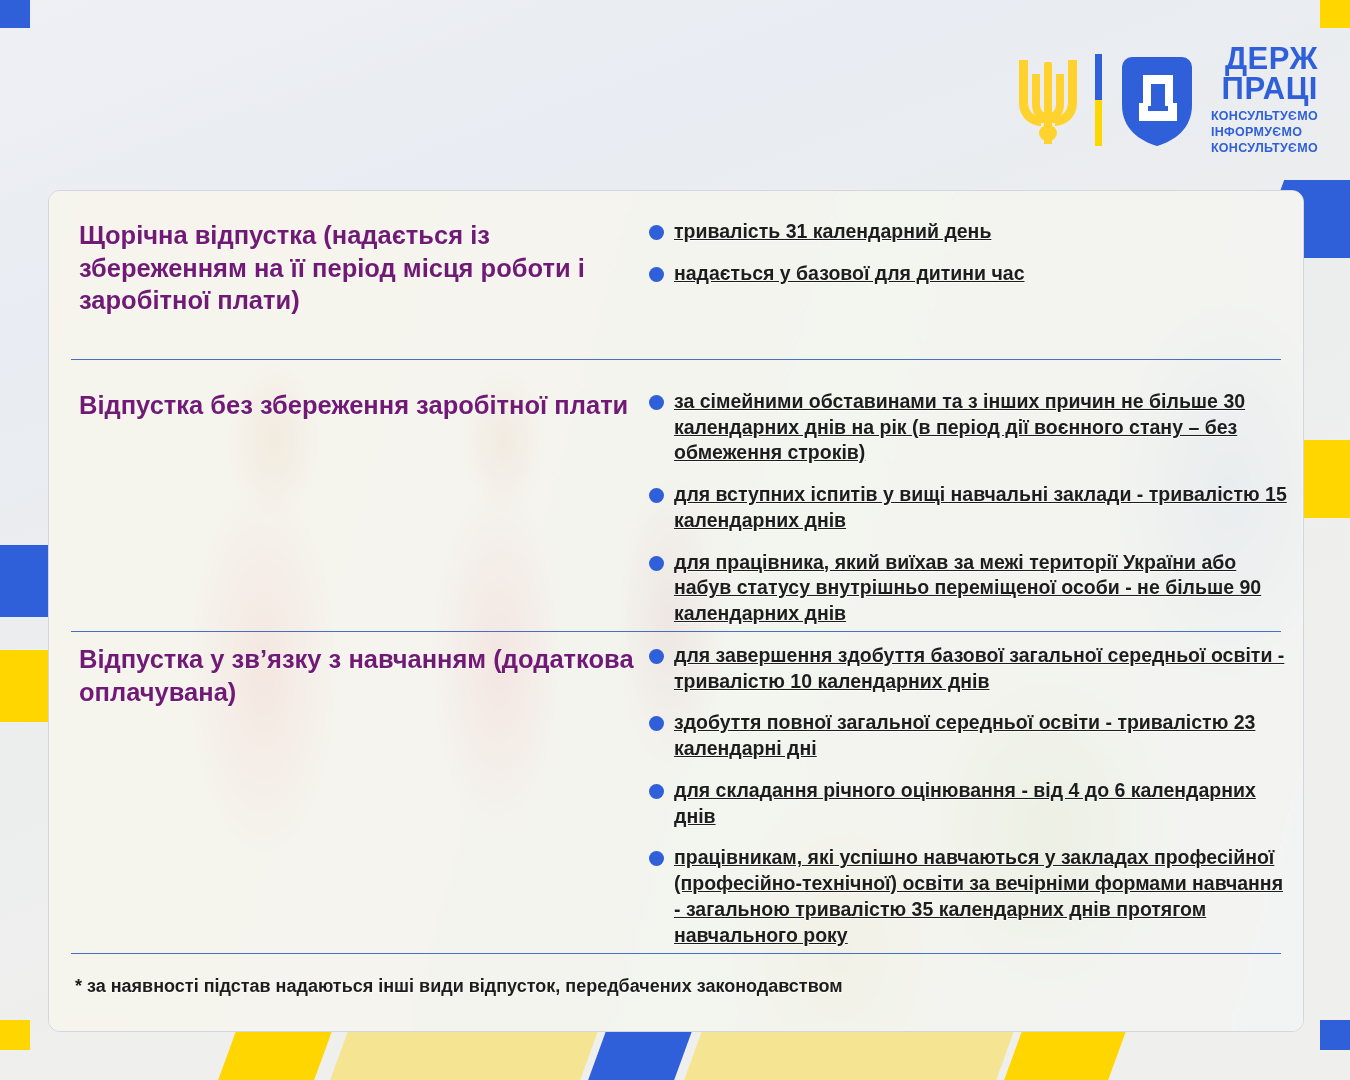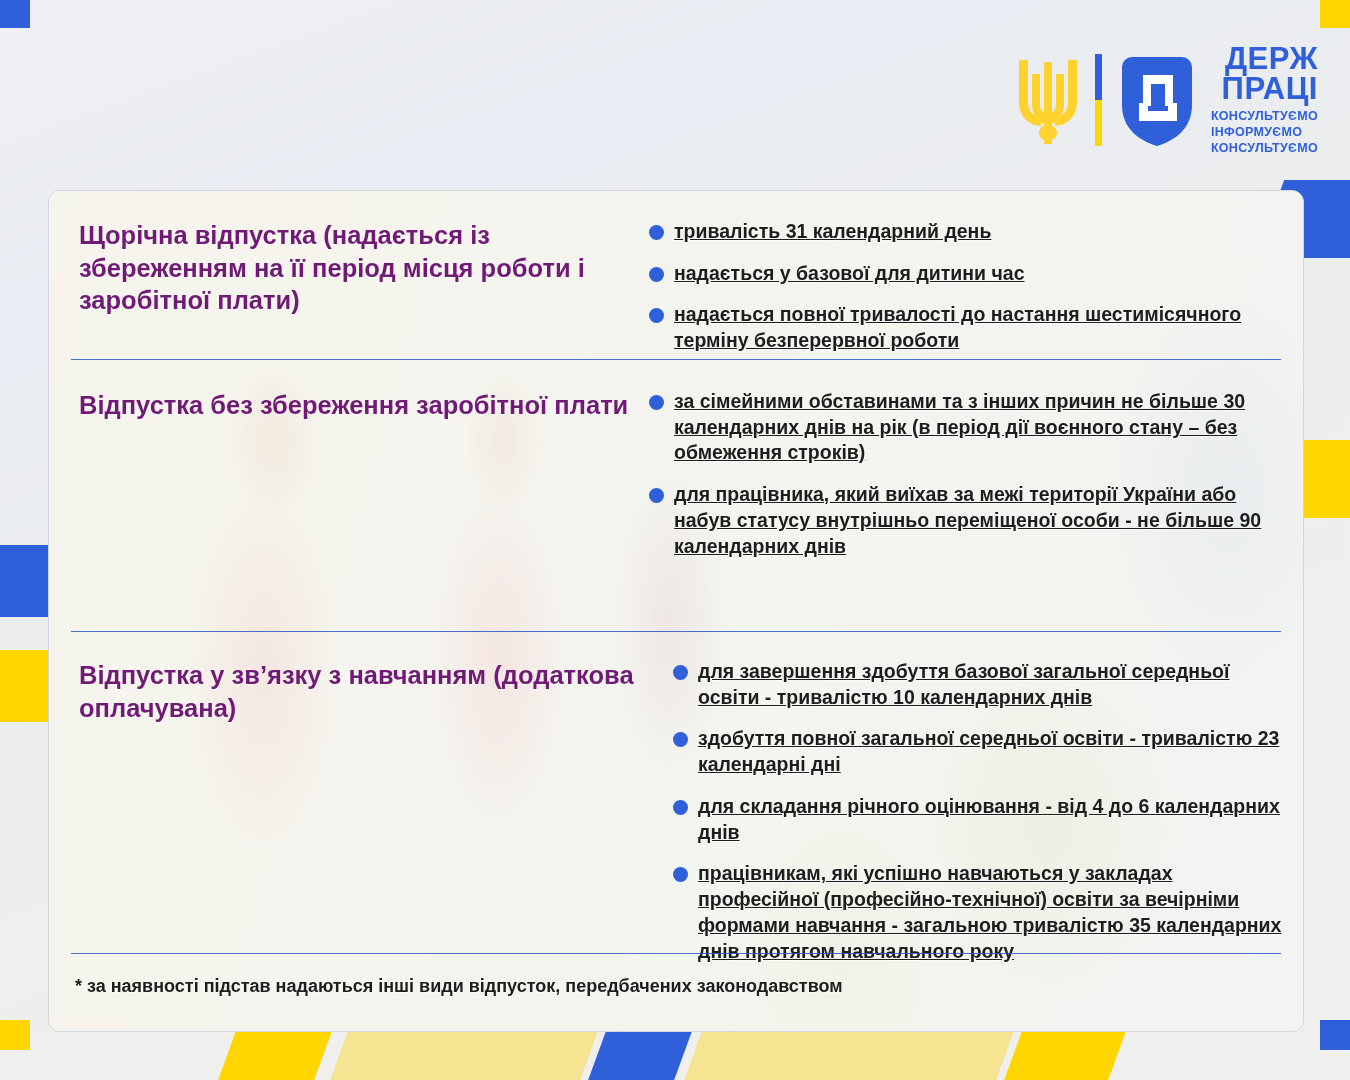--- a/index.html
+++ b/index.html
@@ -191,46 +191,46 @@
         <div class="sec-head">Щорічна відпустка (надається із збереженням на її період місця роботи і заробітної плати)</div>
         <div class="sec-bullets">
           <div class="bullet">
             <span class="dot"></span>
             <span class="btext">тривалість 31 календарний день</span>
           </div>
           <div class="bullet">
             <span class="dot"></span>
             <span class="btext">надається у базової для дитини час</span>
           </div>
-          <div class="bullet">
-            <span class="dot"></span>
-            <span class="btext">надається повної тривалості до настання шестимісячного терміну безперервної роботи</span>
-          </div>
         </div>
       </div>
 
       <div class="divider" style="top:168px;"></div>
 
       <div class="section" style="top:198px;">
         <div class="sec-head">Відпустка без збереження заробітної плати</div>
         <div class="sec-bullets">
           <div class="bullet">
             <span class="dot"></span>
             <span class="btext">за сімейними обставинами та з інших причин не більше 30 календарних днів на рік (в період дії воєнного стану – без обмеження строків)</span>
           </div>
           <div class="bullet">
             <span class="dot"></span>
+            <span class="btext">для вступних іспитів у вищі навчальні заклади - тривалістю 15 календарних днів</span>
+          </div>
+          <div class="bullet">
+            <span class="dot"></span>
             <span class="btext">для працівника, який виїхав за межі території України або набув статусу внутрішньо переміщеної особи - не більше 90 календарних днів</span>
           </div>
         </div>
       </div>
 
       <div class="divider" style="top:440px;"></div>
 
-      <div class="section" style="top:468px;gap:24px;">
+      <div class="section" style="top:452px;">
         <div class="sec-head">Відпустка у зв’язку з навчанням (додаткова оплачувана)</div>
         <div class="sec-bullets">
           <div class="bullet">
             <span class="dot"></span>
             <span class="btext">для завершення здобуття базової загальної середньої освіти - тривалістю 10 календарних днів</span>
           </div>
           <div class="bullet">
             <span class="dot"></span>
             <span class="btext">здобуття повної загальної середньої освіти - тривалістю 23 календарні дні</span>
           </div>

